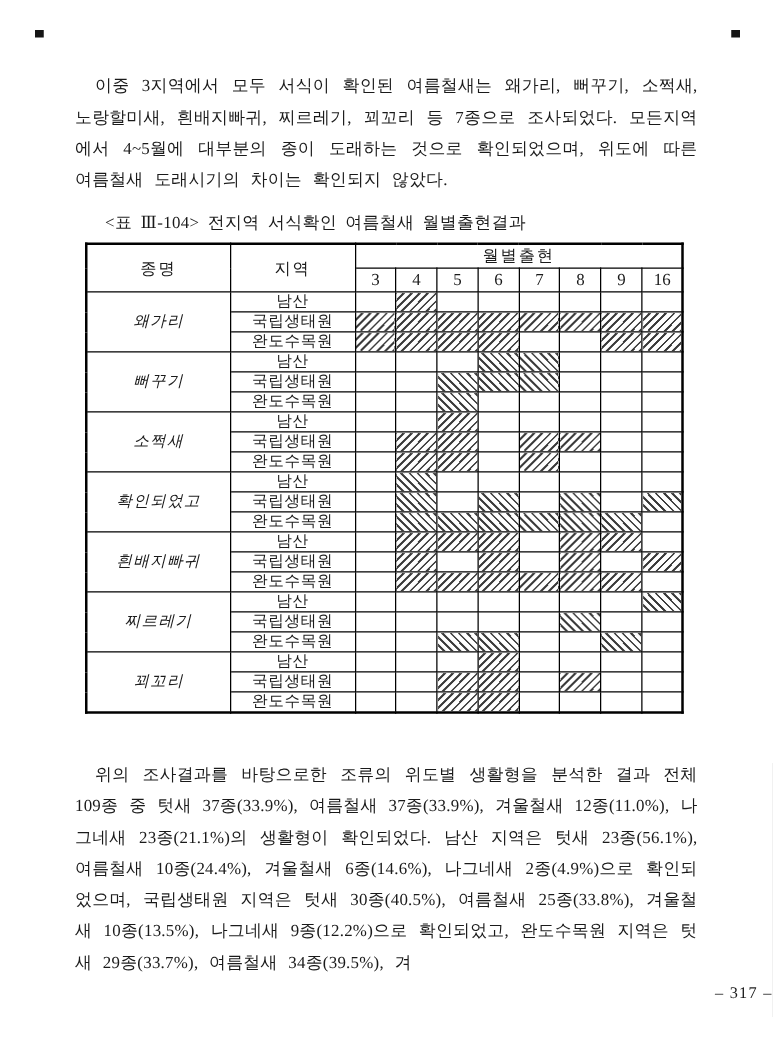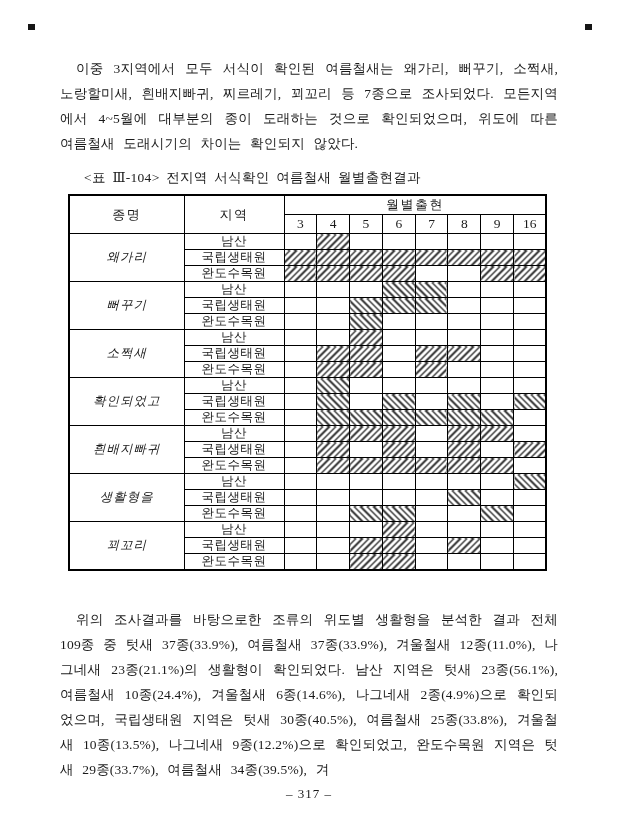--- a/index.html
+++ b/index.html
@@ -53,21 +53,21 @@
   th.month-th{height:18px;font-size:13.5px;}
   td.species-cell{font-size:12.5px;letter-spacing:1px;background:#fff;font-style:italic;}
   td.region-cell{height:15px;font-size:12.5px;letter-spacing:0.5px;line-height:15px;}
   td.month-cell{height:15px;}
   .h-up{background:repeating-linear-gradient(135deg,#ffffff 0 3.1px,#3a3a3a 3.1px 4.6px);}
   .h-dn{background:repeating-linear-gradient(45deg,#ffffff 0 3.1px,#3a3a3a 3.1px 4.6px);}
   .page-number{
     position:absolute;
     left:0;bottom:38px;
     width:100%;
-    text-align:center;
+    text-align:right;
     font-size:13px;
     letter-spacing:1px;
     margin-top:27px;
   }
 </style>
 </head>
 <body>
 
 <div class="page">
 
@@ -266,21 +266,21 @@
           <td class="month-cell"></td>
           <td class="month-cell h-up"></td>
           <td class="month-cell h-up"></td>
           <td class="month-cell h-up"></td>
           <td class="month-cell h-up"></td>
           <td class="month-cell h-up"></td>
           <td class="month-cell h-up"></td>
           <td class="month-cell"></td>
         </tr>
         <tr>
-          <td rowspan="3" class="species-cell">생활형을</td>
+          <td rowspan="3" class="species-cell">찌르레기</td>
           <td class="region-cell">남산</td>
           <td class="month-cell"></td>
           <td class="month-cell"></td>
           <td class="month-cell"></td>
           <td class="month-cell"></td>
           <td class="month-cell"></td>
           <td class="month-cell"></td>
           <td class="month-cell"></td>
           <td class="month-cell h-dn"></td>
         </tr>

